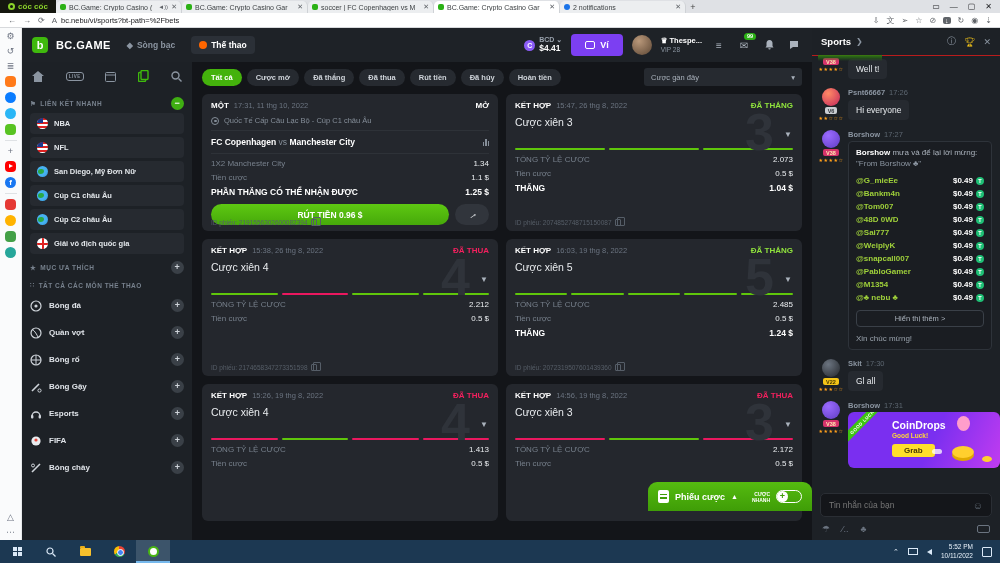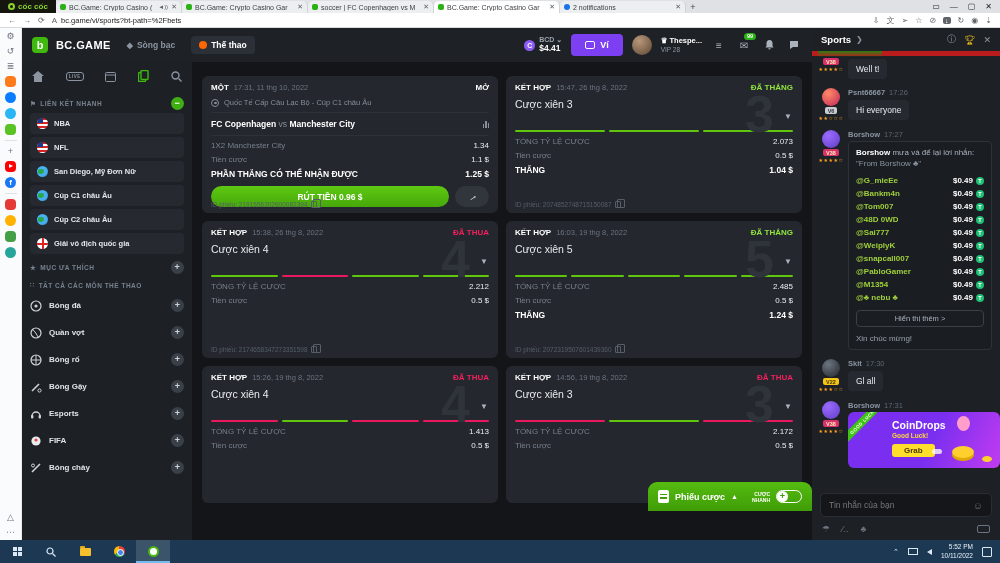--- a/index.html
+++ b/index.html
@@ -128,21 +128,21 @@
   .betslip{position:absolute;left:648px;top:482px;width:164px;height:29px;background:linear-gradient(180deg,#55bb10,#3f9d07);border-radius:9px 9px 0 0;display:flex;align-items:center;gap:6px;padding:0 10px;color:#fff;z-index:5;}
   .bs-doc{width:11px;height:13px;background:#fff;border-radius:2px;flex:none;background-image:repeating-linear-gradient(#fff 0 2px,#3f9d07 2px 3.5px);background-size:7px 9px;background-position:2px 2px;background-repeat:no-repeat;}
   .bs-label{font-size:9px;font-weight:bold;}
   .bs-caret{font-size:7px;}
   .bs-quick{margin-left:auto;font-size:5px;font-weight:bold;text-align:right;line-height:1.2;}
   .toggle{width:26px;height:13px;border:1.3px solid #fff;border-radius:8px;position:relative;flex:none;}
   .toggle::before{content:"+";position:absolute;left:0;top:0;width:11px;height:11px;background:#fff;border-radius:50%;color:#3f9d07;font-size:9px;font-weight:bold;text-align:center;line-height:10px;}
 
   
   .chat{position:absolute;left:812px;top:28px;width:188px;height:512px;background:#1d2126;display:flex;flex-direction:column;}
-  .chat-header{height:28px;flex:none;display:flex;align-items:center;gap:5px;padding:0 9px;border-bottom:5px solid #b91c1c;position:relative;}
+  .chat-header{height:28px;flex:none;display:flex;align-items:center;gap:5px;padding:0 9px;border-bottom:1px solid #b91c1c;position:relative;}
   .ch-title{color:#fff;font-weight:bold;font-size:9.5px;}
   .ch-chev{color:#8b95a1;font-size:8px;}
   .ch-right{margin-left:auto;display:flex;align-items:center;gap:8px;color:#8b95a1;font-size:9px;}
   .ch-underline{position:absolute;left:6px;bottom:-6px;width:64px;height:6px;background:linear-gradient(180deg,#2e7d10,rgba(20,60,10,0));}
   .trophy{color:#f5c518;}
   .msgs{flex:1;overflow:hidden;padding:8px 8px 0;display:flex;flex-direction:column;gap:9px;}
   .msg{display:flex;gap:6px;}
   .av-col{width:22px;flex:none;display:flex;flex-direction:column;align-items:center;gap:1px;}
   .av{width:18px;height:18px;border-radius:50%;}
   .av.psnt{background:radial-gradient(circle at 35% 30%,#ff8a65,#c2255c);}
@@ -244,21 +244,21 @@
       <span>✕</span>
     </div>
   </div>
 
   <div class="toolbar">
     <span class="tool-ico">←</span>
     <span class="tool-ico">→</span>
     <span class="tool-ico">⟳</span>
     <div class="urlbox">
         <span class="tool-ico">A</span>
-        <span>bc.game/vi/sports?bt-path=%2Fbets</span>
+        <span>bc.nebu/vi/sports?bt-path=%2Fbets</span>
       </div>
     <span class="tool-ico">⇩</span>
     <span class="tool-ico">文</span>
     <span class="tool-ico">➢</span>
     <span class="tool-ico">☆</span>
     <span class="tool-ico">⊘</span>
     <span class="dl-ico">↓</span>
     <span class="tool-ico">↻</span>
     <span class="tool-ico">◉</span>
     <span class="tool-ico">⇣</span>
@@ -451,20 +451,33 @@
         <svg class="sp-ic" viewBox="0 0 12 12">
           <line x1="2" y1="10" x2="10" y2="2" stroke="#cfd4da" stroke-width="1.6"></line>
           <circle cx="3" cy="3.5" r="1.5" fill="none" stroke="#cfd4da"></circle>
         </svg>
         <span>Bóng chày</span>
         <span class="plus">+</span>
       </div>
   </div>
 
   <div class="main">
+    <div class="filters">
+      <span class="pill active">Tất cả</span>
+      <span class="pill">Cược mở</span>
+      <span class="pill">Đã thắng</span>
+      <span class="pill">Đã thua</span>
+      <span class="pill">Rút tiền</span>
+      <span class="pill">Đã hủy</span>
+      <span class="pill">Hoàn tiền</span>
+      <div class="sortbox">
+          <span>Cược gần đây</span>
+          <span>▾</span>
+        </div>
+    </div>
 
     <div class="cards">
 
       <div class="card">
         <div class="chead">
             <span class="ctype">MỘT</span>
             <span class="ctime">17:31, 11 thg 10, 2022</span>
             <span class="cstatus st-open">MỞ</span>
           </div>
         <div class="league">
@@ -692,21 +705,21 @@
 
       <div class="msg">
         <div class="av-col">
             <span class="av bor"></span>
             <span class="vbadge v38">V38</span>
             <span class="stars">★★★★☆</span>
           </div>
         <div class="m-body">
           <div class="m-head"><span>Borshow</span><span class="t">17:27</span></div>
           <div class="rainbox">
-            <div class="rain-line1"><b>Borshow</b><span> mưa và để lại lời nhắn:</span></div>
+            <div class="rain-line1"><b>Borshow</b><span> mưa và để lại lời mừng:</span></div>
             <div class="rain-quote"><span>"From Borshow ♣"</span></div>
             <div class="rrows">
                 <div class="rrow">
                   <span class="rname">@G_mieEe</span>
                   <span class="ramt">$0.49<i class="coin">T</i></span>
                 </div>
                 <div class="rrow">
                   <span class="rname">@Bankm4n</span>
                   <span class="ramt">$0.49<i class="coin">T</i></span>
                 </div>

